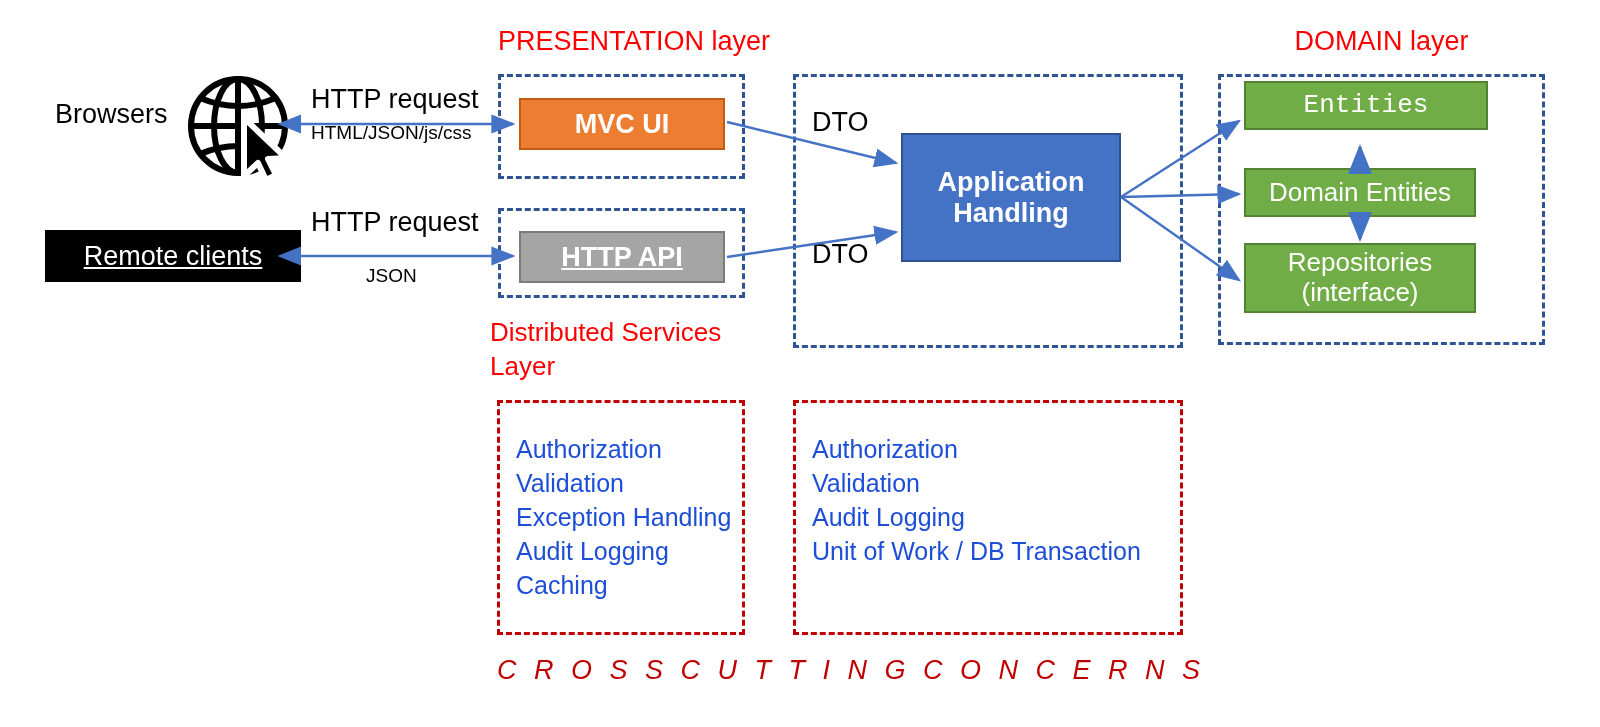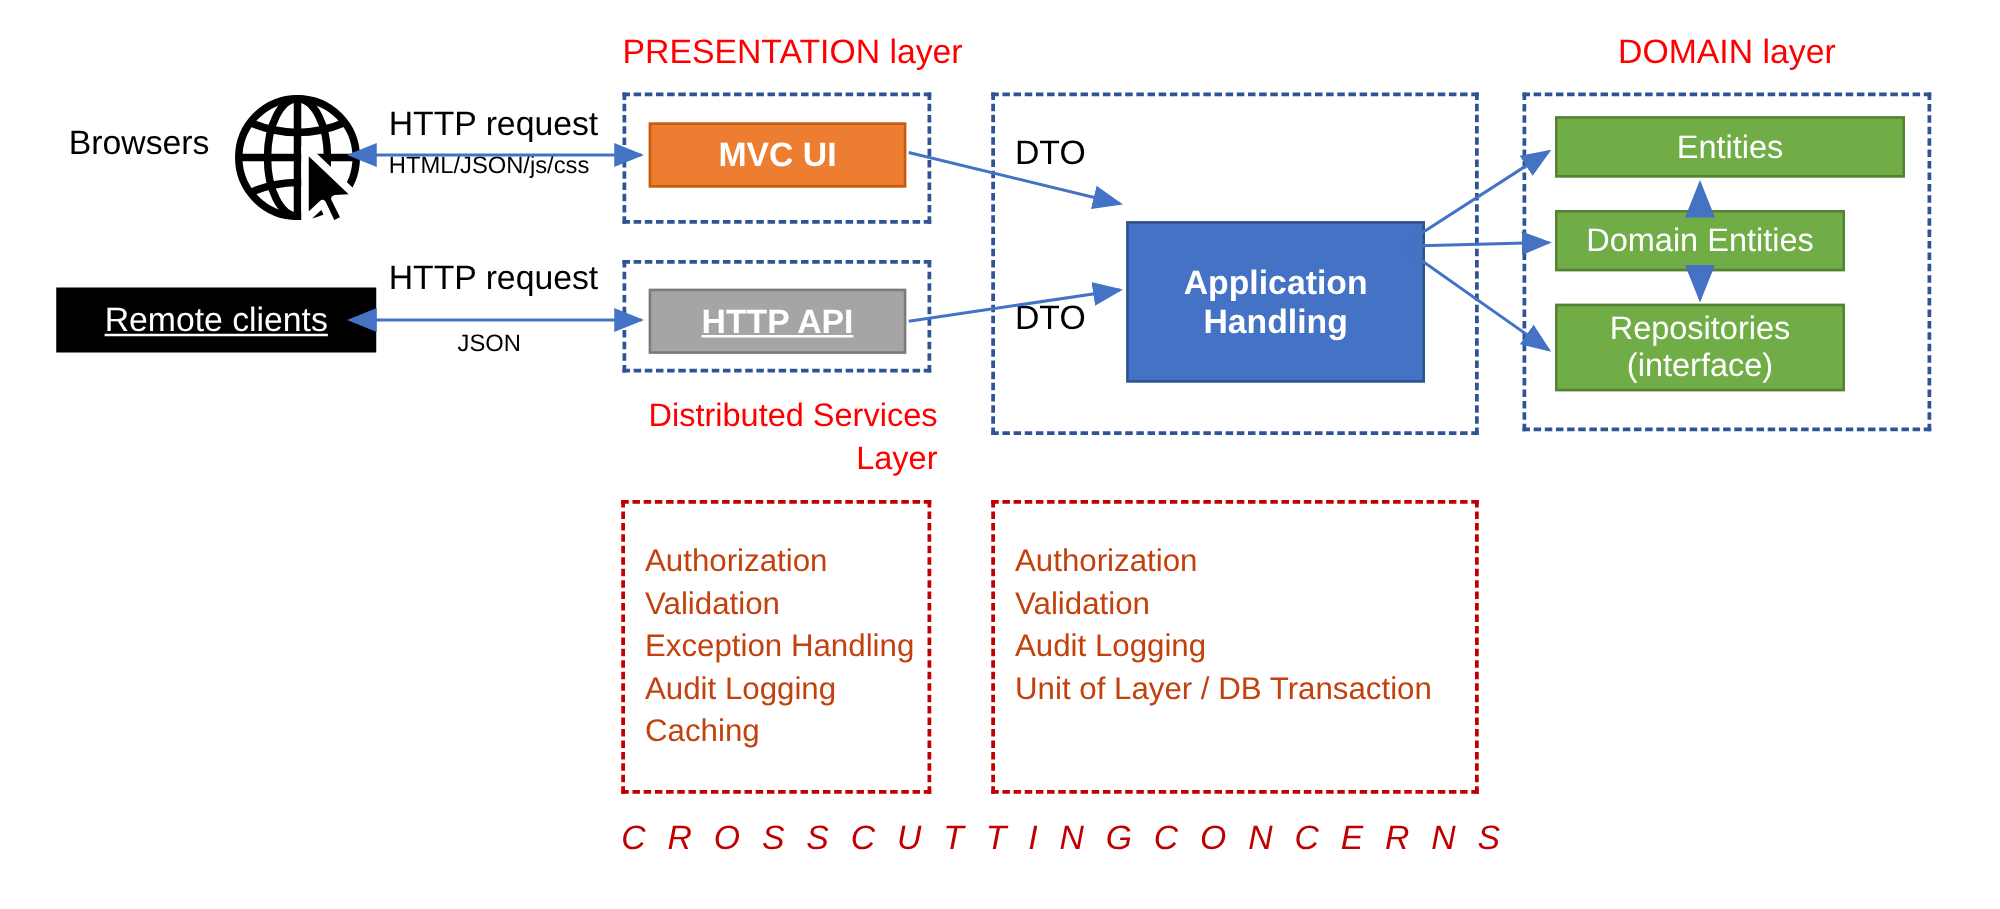--- a/index.html
+++ b/index.html
@@ -24,21 +24,21 @@
   .layer-title {
     color: #FF0000;
     font-size: 27px;
     text-align: center;
     line-height: 34px;
     white-space: nowrap;
   }
   .ccc-title {
     color: #FF0000;
     font-size: 26px;
-    text-align: right;
+    text-align: left;
     line-height: 34px;
   }
 
   
   .dashed-blue {
     border: 3px dashed #2E5496;
     box-sizing: border-box;
   }
   .dashed-red {
     border: 3px dashed #C00000;
@@ -88,21 +88,21 @@
 
   
   .lbl {
     color: #000000;
     white-space: nowrap;
   }
   .lbl-lg { font-size: 27px; }
   .lbl-sm { font-size: 19px; }
 
   .ccc-list {
-    color: #c2410c;
+    color: #1d4ed8;
     font-size: 25px;
     line-height: 34px;
     white-space: nowrap;
   }
   .ccc-footer {
     color: #C00000;
     font-size: 27px;
     font-style: italic;
     letter-spacing: 5px;
     text-align: center;
@@ -159,26 +159,26 @@
   <div class="abs lbl lbl-lg" style="left:812px; top:107px;">DTO</div>
   <div class="abs lbl lbl-lg" style="left:812px; top:239px;">DTO</div>
 
   <div class="abs box box-orange" style="left:519px; top:98px; width:206px; height:52px;">
     <span>MVC UI</span>
   </div>
   <div class="abs box box-gray" style="left:519px; top:231px; width:206px; height:52px;text-decoration:underline;">
     <span>HTTP API</span>
   </div>
 
-  <div class="abs box box-blue" style="left:901px; top:133px; width:239px; height:129px; flex-direction:column;margin-top:44px;">
+  <div class="abs box box-blue" style="left:901px; top:133px; width:220px; height:129px; flex-direction:column;">
     <span>Application</span>
     <span>Handling</span>
   </div>
 
-  <div class="abs box box-green" style="left:1244px; top:93px; width:280px; height:49px;">
+  <div class="abs box box-green" style="left:1244px; top:81px; width:244px; height:49px;font-family:Liberation Mono, monospace;">
     <span>Entities</span>
   </div>
   <div class="abs box box-green" style="left:1244px; top:168px; width:232px; height:49px;">
     <span>Domain Entities</span>
   </div>
   <div class="abs box box-green" style="left:1244px; top:243px; width:232px; height:70px; flex-direction:column;">
     <span>Repositories</span>
     <span>(interface)</span>
   </div>
 
@@ -194,21 +194,21 @@
     <div>Exception Handling</div>
     <div>Audit Logging</div>
     <div>Caching</div>
   </div>
 
   <div class="abs dashed-red" style="left:793px; top:400px; width:390px; height:235px;"></div>
   <div class="abs ccc-list" style="left:812px; top:432px;">
     <div>Authorization</div>
     <div>Validation</div>
     <div>Audit Logging</div>
-    <div>Unit of Layer / DB Transaction</div>
+    <div>Unit of Work / DB Transaction</div>
   </div>
 
   <div class="abs ccc-footer" style="left:497px; top:655px; width:686px;">C R O S S    C U T T I N G    C O N C E R N S</div>
 
   <svg class="overlay" xmlns="http://www.w3.org/2000/svg">
     <defs>
       <marker id="arrowBlue" markerWidth="10" markerHeight="8" refX="9" refY="4" orient="auto" markerUnits="strokeWidth">
         <path d="M0,0 L10,4 L0,8 z" fill="#4472C4"></path>
       </marker>
       <marker id="arrowBlueStart" markerWidth="10" markerHeight="8" refX="1" refY="4" orient="auto-start-reverse" markerUnits="strokeWidth">

